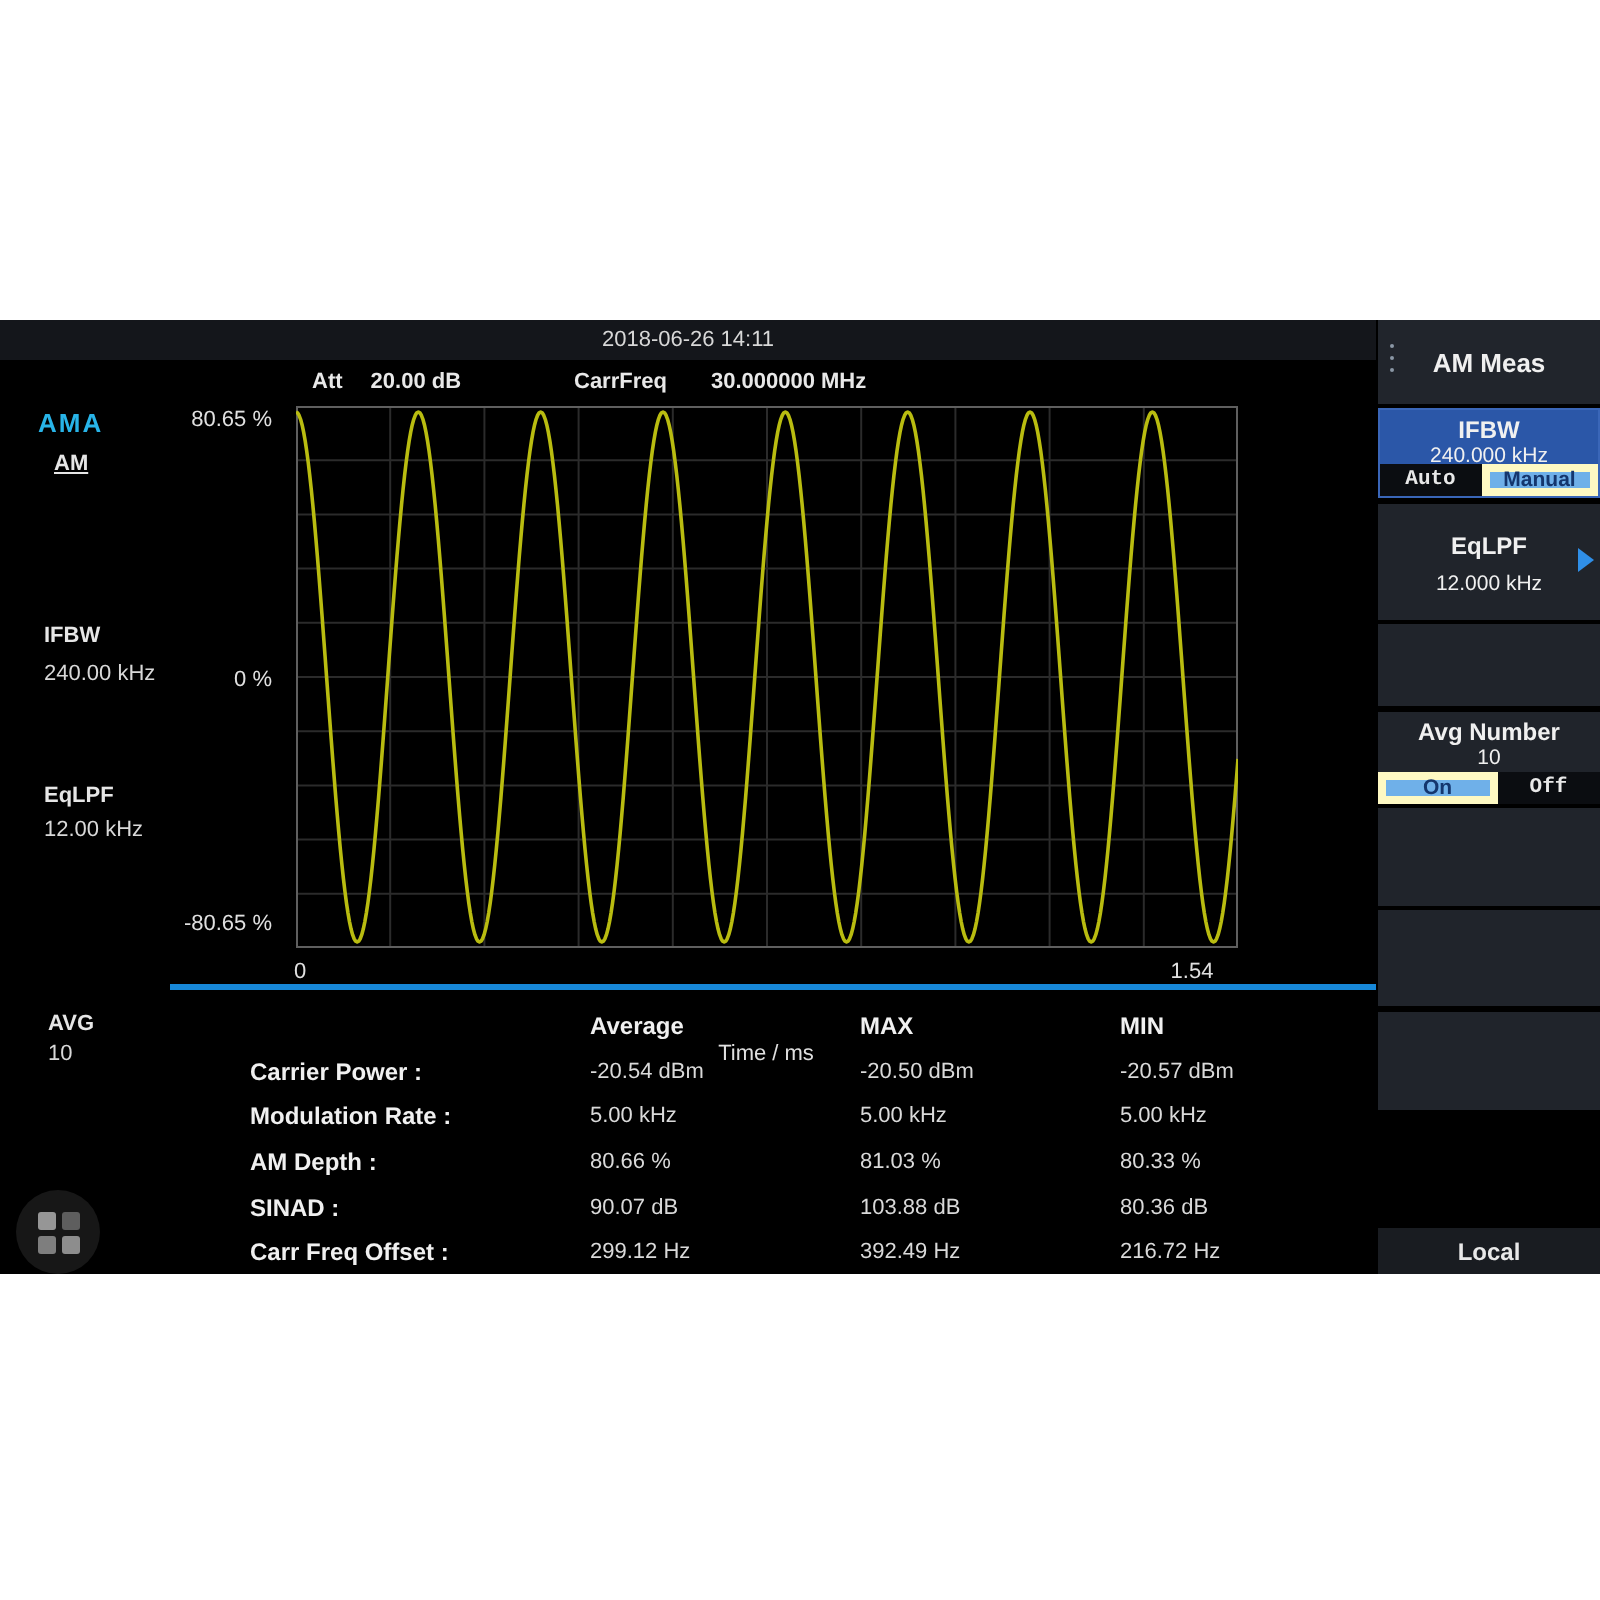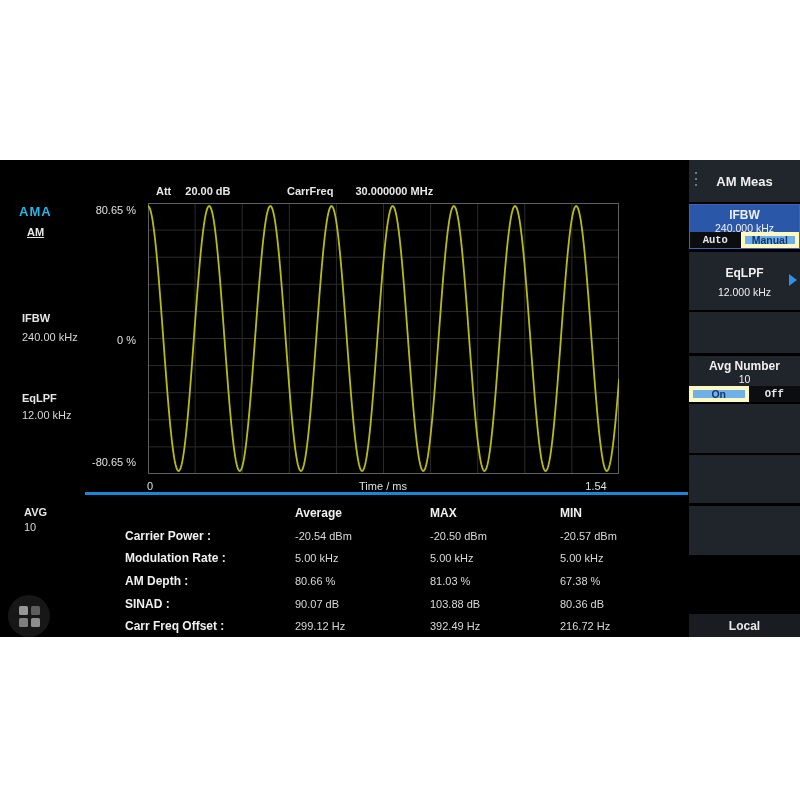--- a/index.html
+++ b/index.html
@@ -21,21 +21,21 @@
 
   
   .chart-hdr{position:absolute;top:25px;height:14px;color:#e8e8e8;font-size:11px;font-weight:bold;white-space:nowrap;}
   .hdr-att{left:156px;} .hdr-att .val{margin-left:14px;}
   .hdr-cf{left:287px;}  .hdr-cf .val{margin-left:22px;}
   .plot{position:absolute;left:148px;top:43px;width:471px;height:271px;}
   .ylab{position:absolute;left:0;width:136px;text-align:right;color:#e0e0e0;font-size:11px;height:12px;line-height:12px;}
   .ylab.t{top:44px;} .ylab.m{top:174px;} .ylab.b{top:296px;}
   .xlab{position:absolute;top:320px;color:#e0e0e0;font-size:11px;height:12px;line-height:12px;}
   .xl-0{left:140px;width:20px;text-align:center;}
-  .xl-t{left:333px;width:100px;text-align:center;}
+  .xl-t{left:333px;width:100px;text-align:center;margin-top:41px;}
   .xl-e{left:576px;width:40px;text-align:center;}
   .divider{position:absolute;left:85px;top:332px;width:603px;height:3px;background:#1788d8;}
 
   
   .rtable{position:absolute;left:125px;top:342px;width:560px;display:grid;
           grid-template-columns:170px 135px 130px 120px;grid-auto-rows:22.6px;align-items:center;}
   .rtable .h{color:#f0f0f0;font-size:12px;font-weight:bold;}
   .rtable .l{color:#f0f0f0;font-size:12px;font-weight:bold;}
   .rtable .v{color:#d9d9d9;font-size:11px;}
 
@@ -74,20 +74,23 @@
               font-size:12px;font-weight:bold;}
   .sk-local{top:454px;height:23px;background:#191c21;display:flex;align-items:center;justify-content:center;
             font-size:12px;font-weight:bold;color:#e8e8e8;}
 </style>
 </head>
 <body>
 
 <div class="stage">
   <div class="ui">
 
+    <div class="datebar">
+      <span>2018-06-26 14:11</span>
+    </div>
 
     <div class="lp lp-mode">AMA</div>
     <div class="lp lp-demod">AM</div>
     <div class="lp lp-ifbw-l">IFBW</div>
     <div class="lp lp-ifbw-v">240.00 kHz</div>
     <div class="lp lp-eqlpf-l">EqLPF</div>
     <div class="lp lp-eqlpf-v">12.00 kHz</div>
     <div class="lp lp-avg-l">AVG</div>
     <div class="lp lp-avg-v">10</div>
 
@@ -142,21 +145,21 @@
       <div class="v">-20.57 dBm</div>
 
       <div class="l">Modulation Rate :</div>
       <div class="v">5.00 kHz</div>
       <div class="v">5.00 kHz</div>
       <div class="v">5.00 kHz</div>
 
       <div class="l">AM Depth :</div>
       <div class="v">80.66 %</div>
       <div class="v">81.03 %</div>
-      <div class="v">67.38 %</div>
+      <div class="v">80.33 %</div>
 
       <div class="l">SINAD :</div>
       <div class="v">90.07 dB</div>
       <div class="v">103.88 dB</div>
       <div class="v">80.36 dB</div>
 
       <div class="l">Carr Freq Offset :</div>
       <div class="v">299.12 Hz</div>
       <div class="v">392.49 Hz</div>
       <div class="v">216.72 Hz</div>

